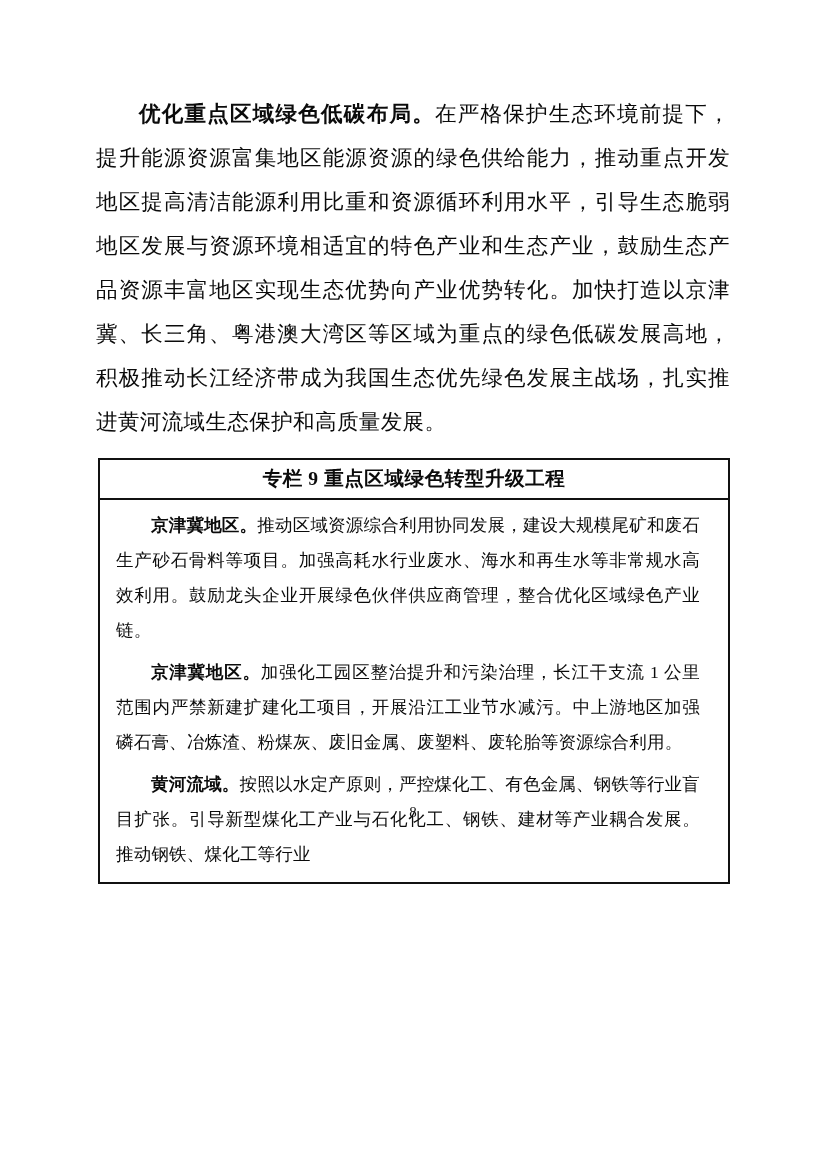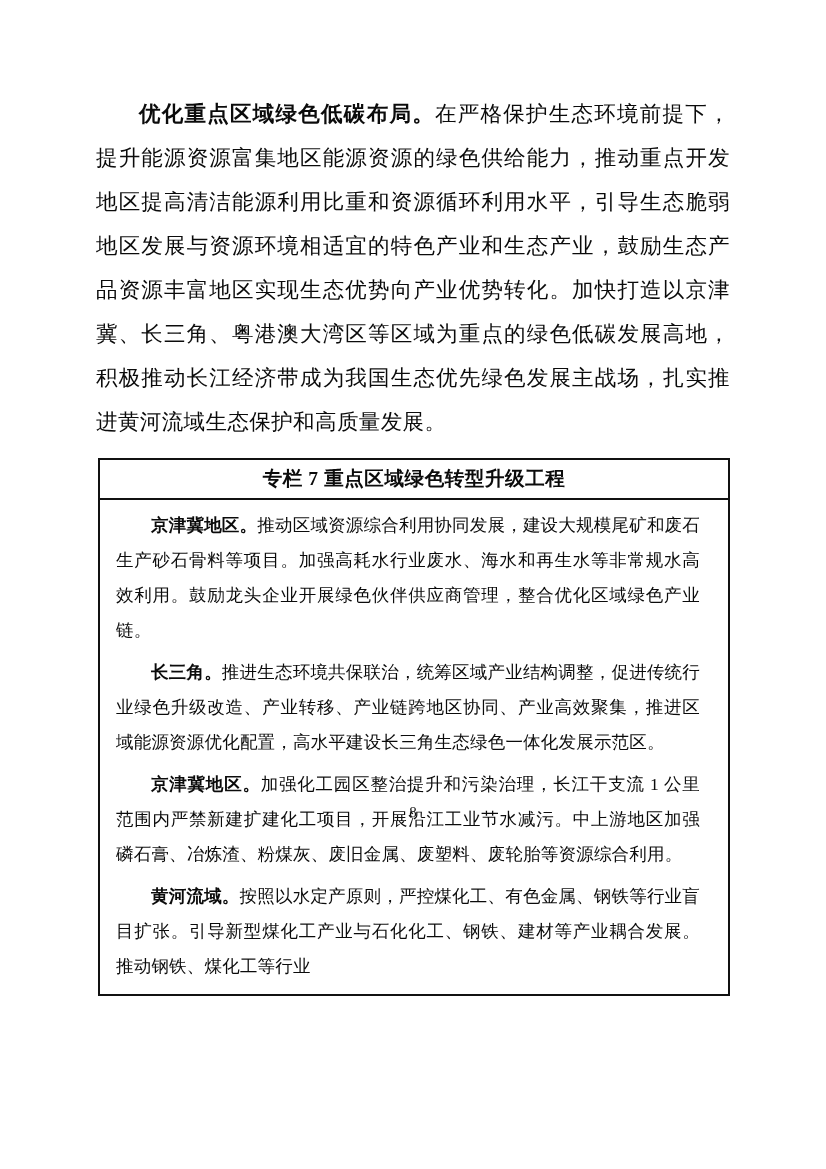--- a/index.html
+++ b/index.html
@@ -81,23 +81,22 @@
   }
 </style>
 </head>
 <body>
 
 <div class="page">
 
   <p class="para"><span class="lead">优化重点区域绿色低碳布局。</span><span>在严格保护生态环境前提下，提升能源资源富集地区能源资源的绿色供给能力，推动重点开发地区提高清洁能源利用比重和资源循环利用水平，引导生态脆弱地区发展与资源环境相适宜的特色产业和生态产业，鼓励生态产品资源丰富地区实现生态优势向产业优势转化。加快打造以京津冀、长三角、粤港澳大湾区等区域为重点的绿色低碳发展高地，积极推动长江经济带成为我国生态优先绿色发展主战场，扎实推进黄河流域生态保护和高质量发展。</span></p>
 
   <div class="box">
-    <div class="box-title">专栏 7  重点区域绿色转型升级工程</div>
+    <div class="box-title">专栏 9  重点区域绿色转型升级工程</div>
     <div class="box-body">
       <p class="item"><span class="term">京津冀地区。</span><span>推动区域资源综合利用协同发展，建设大规模尾矿和废石生产砂石骨料等项目。加强高耗水行业废水、海水和再生水等非常规水高效利用。鼓励龙头企业开展绿色伙伴供应商管理，整合优化区域绿色产业链。</span></p>
-      <p class="item"><span class="term">长三角。</span><span>推进生态环境共保联治，统筹区域产业结构调整，促进传统行业绿色升级改造、产业转移、产业链跨地区协同、产业高效聚集，推进区域能源资源优化配置，高水平建设长三角生态绿色一体化发展示范区。</span></p>
       <p class="item"><span class="term">京津冀地区。</span><span>加强化工园区整治提升和污染治理，长江干支流 1 公里范围内严禁新建扩建化工项目，开展沿江工业节水减污。中上游地区加强磷石膏、冶炼渣、粉煤灰、废旧金属、废塑料、废轮胎等资源综合利用。</span></p>
       <p class="item"><span class="term">黄河流域。</span><span>按照以水定产原则，严控煤化工、有色金属、钢铁等行业盲目扩张。引导新型煤化工产业与石化化工、钢铁、建材等产业耦合发展。推动钢铁、煤化工等行业</span></p>
     </div>
   </div>
 
   <div class="page-number">8</div>
 </div>
 
 </body></html>

